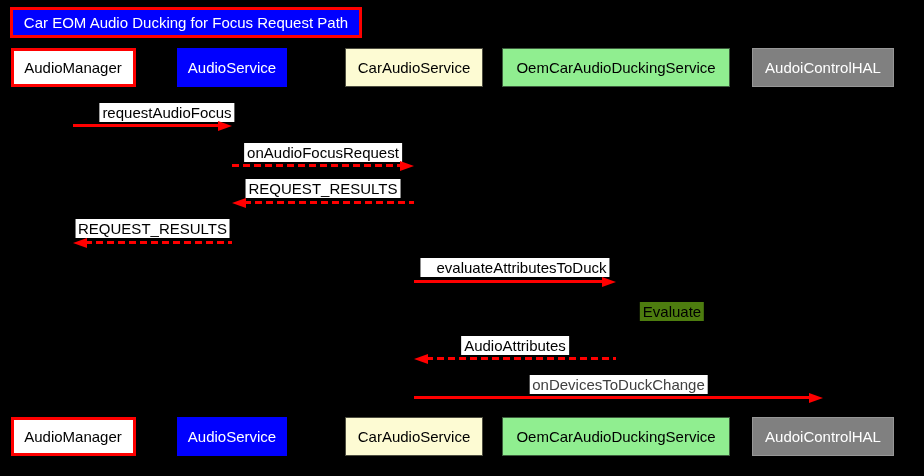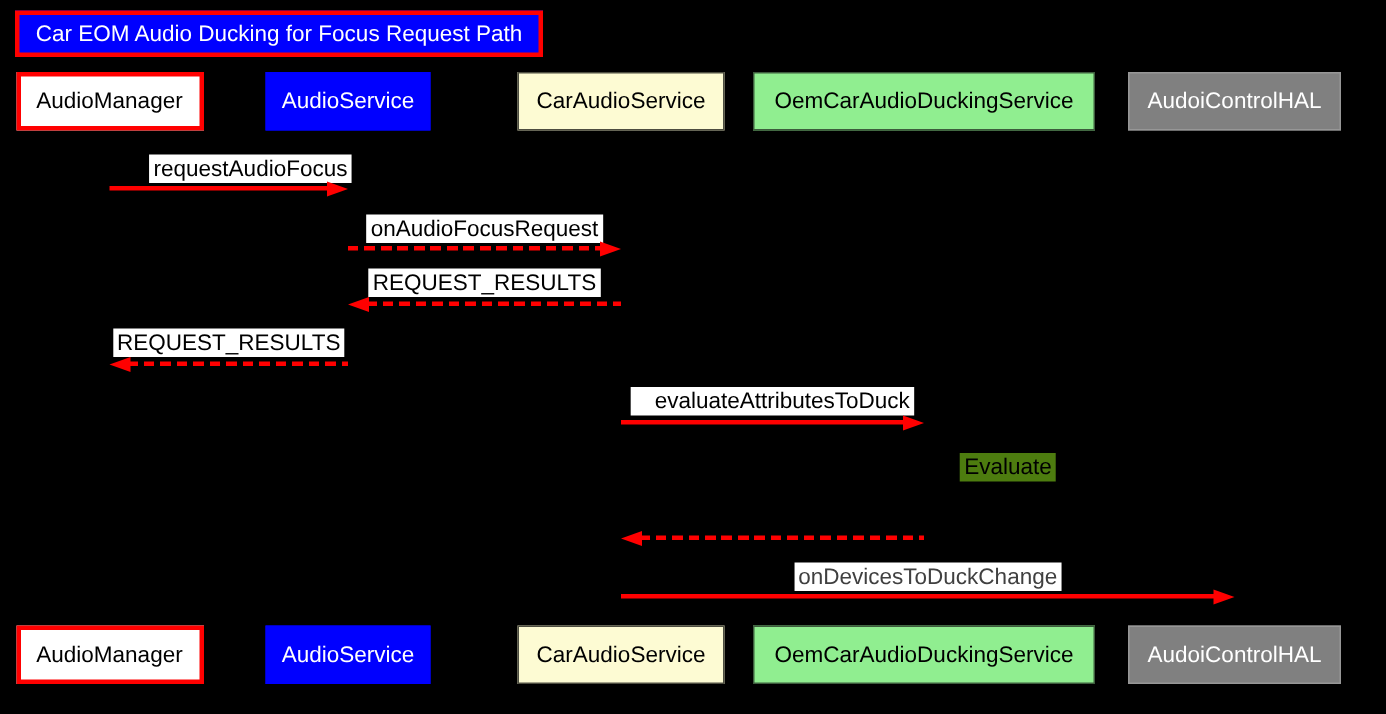--- a/index.html
+++ b/index.html
@@ -78,18 +78,19 @@
     <div class="msg-label" style="background: rgb(255, 255, 255); color: rgb(0, 0, 0); left: 323px; top: 179px; transform: translateX(-50%);">REQUEST_RESULTS</div>
     <div class="arrow-line" style="left: 244px; top: 201px; width: 170px; background-image: repeating-linear-gradient(90deg, rgb(255, 0, 0) 0px, rgb(255, 0, 0) 7px, transparent 7px, transparent 11px);"></div>
     <div class="arrow-head" style="top: 198px; border-right: 14px solid rgb(255, 0, 0); left: 232px;"></div>
     <div class="msg-label" style="background: rgb(255, 255, 255); color: rgb(0, 0, 0); left: 152.5px; top: 219px; transform: translateX(-50%);">REQUEST_RESULTS</div>
     <div class="arrow-line" style="left: 85px; top: 241px; width: 147px; background-image: repeating-linear-gradient(90deg, rgb(255, 0, 0) 0px, rgb(255, 0, 0) 7px, transparent 7px, transparent 11px);"></div>
     <div class="arrow-head" style="top: 238px; border-right: 14px solid rgb(255, 0, 0); left: 73px;"></div>
     <div class="msg-label" style="background: rgb(255, 255, 255); color: rgb(0, 0, 0); left: 515px; top: 258px; transform: translateX(-50%); padding-left: 16px;">evaluateAttributesToDuck</div>
     <div class="arrow-line" style="left: 414px; top: 280px; width: 190px; background: rgb(255, 0, 0);"></div>
     <div class="arrow-head" style="top: 277px; border-left: 14px solid rgb(255, 0, 0); left: 602px;"></div>
     <div class="msg-label" style="background: #4d7c0f; color: rgb(0, 0, 0); left: 672px; top: 302px; transform: translateX(-50%);">Evaluate</div>
+    <div class="msg-label" style="background: rgb(255, 255, 255); color: rgb(0, 0, 0); left: 515px; top: 336px; transform: translateX(-50%);">AudioAttributes</div>
     <div class="arrow-line" style="left: 426px; top: 357px; width: 190px; background-image: repeating-linear-gradient(90deg, rgb(255, 0, 0) 0px, rgb(255, 0, 0) 7px, transparent 7px, transparent 11px);"></div>
     <div class="arrow-head" style="top: 354px; border-right: 14px solid rgb(255, 0, 0); left: 414px;"></div>
     <div class="msg-label" style="background: rgb(255, 255, 255); color: #404040; left: 618.5px; top: 375px; transform: translateX(-50%);">onDevicesToDuckChange</div>
     <div class="arrow-line" style="left: 414px; top: 396px; width: 397px; background: rgb(255, 0, 0);"></div>
     <div class="arrow-head" style="top: 393px; border-left: 14px solid rgb(255, 0, 0); left: 809px;"></div>
   </div>
 
 </body></html>

